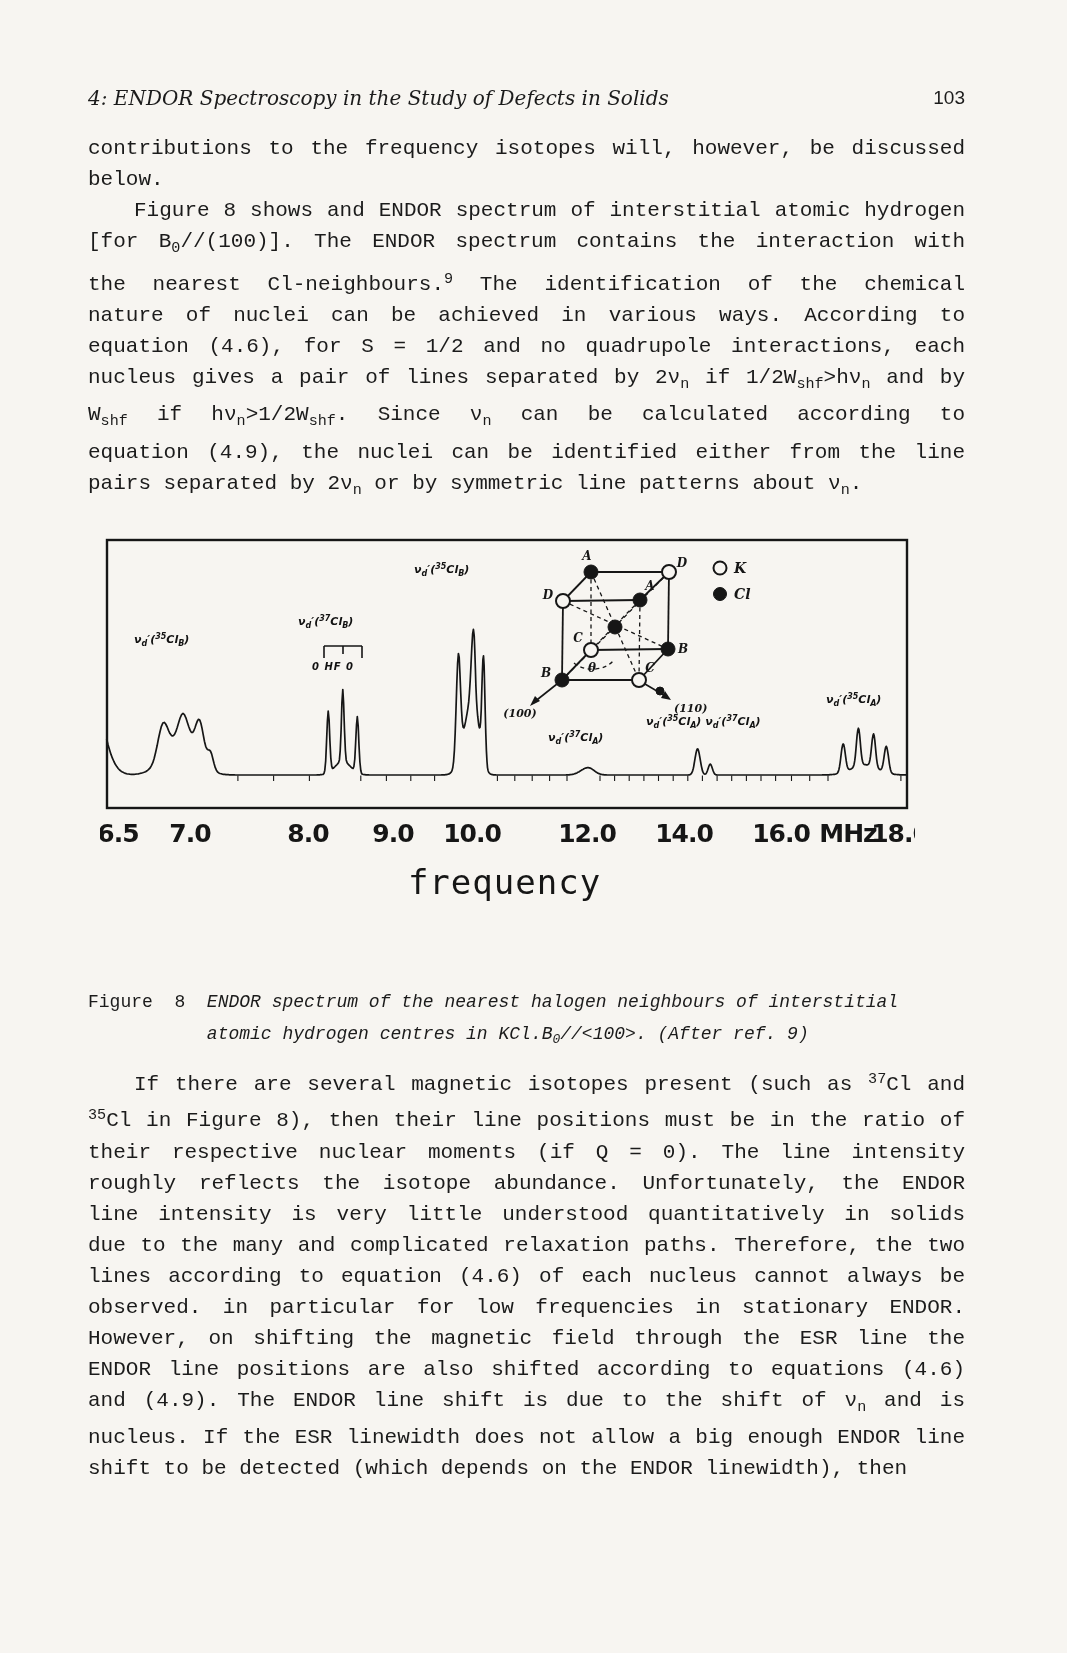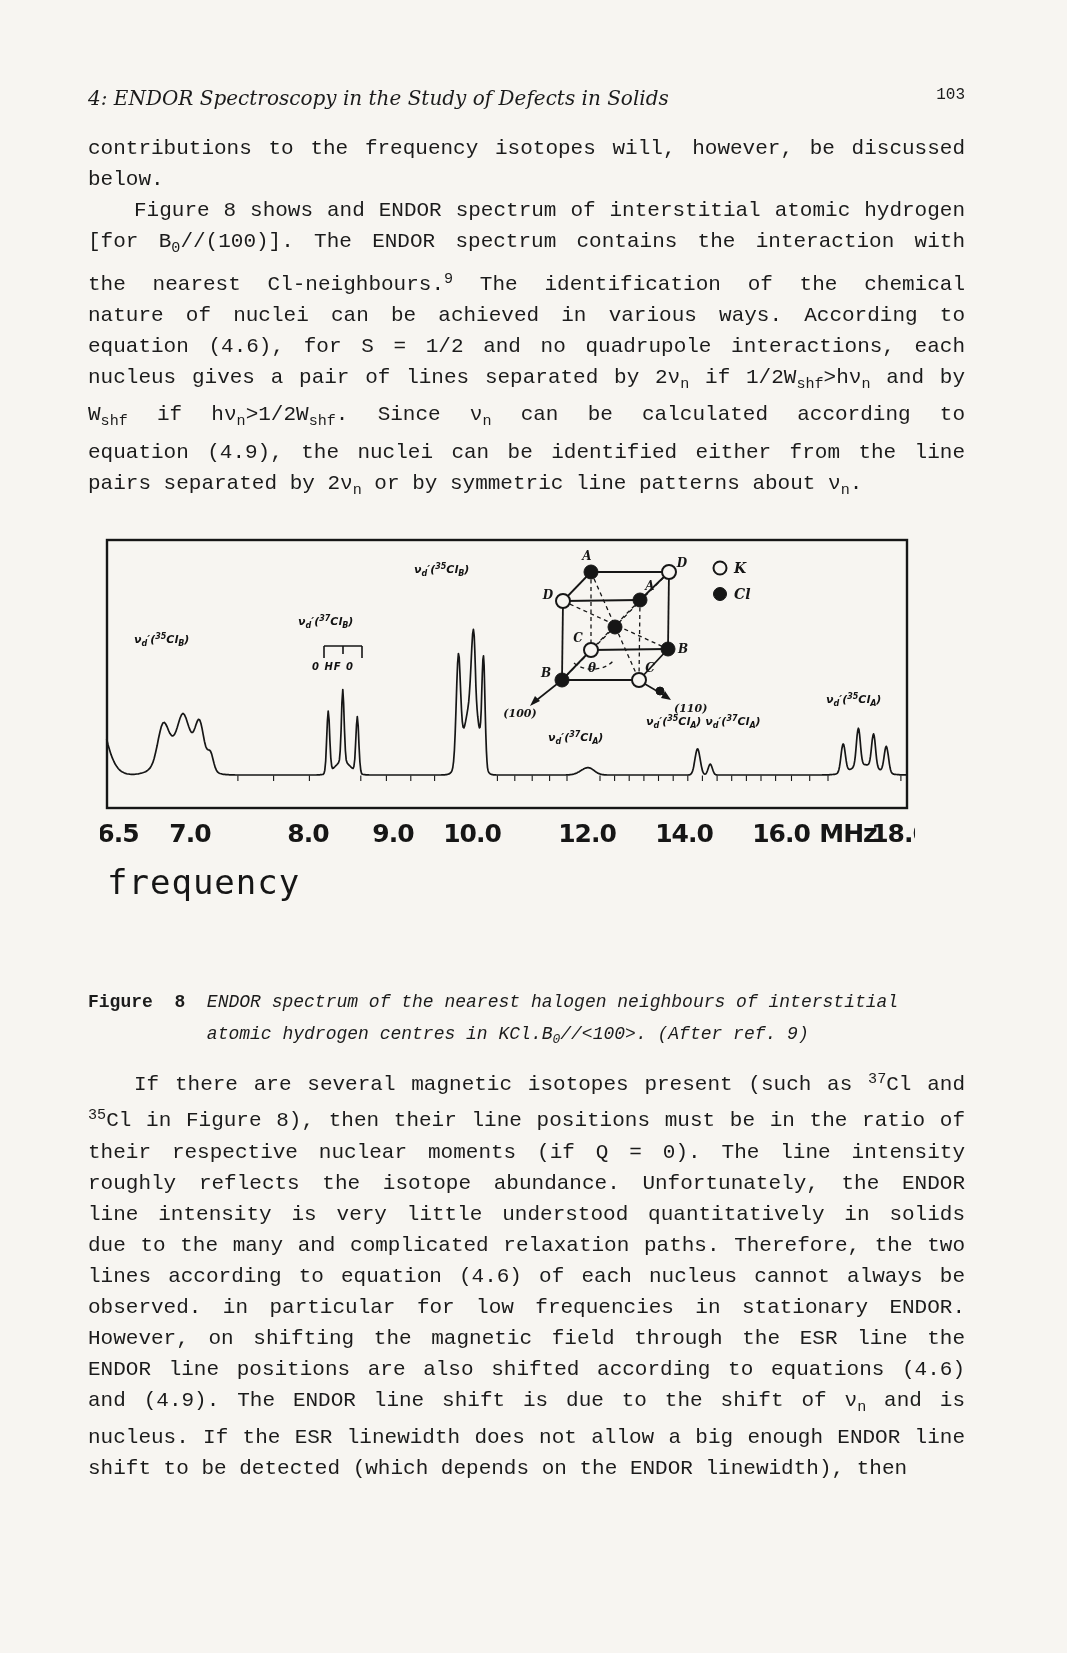--- a/index.html
+++ b/index.html
@@ -1,29 +1,29 @@
 <!DOCTYPE html>
 <html><head>
 <meta charset="utf-8">
 <style>
   html,body{margin:0;padding:0;background:#d8d5d0;}
   .page{position:relative;width:1067px;height:1653px;margin:0 auto;background:#f7f5f1;
         font-family:"Liberation Mono","DejaVu Sans Mono",monospace;color:#1b1b1b;overflow:hidden;}
   
-  .header{position:absolute;left:88px;top:86px;width:877px;display:flex;justify-content:space-between;align-items:flex-start;}
+  .header{position:absolute;left:88px;top:86px;width:877px;display:flex;justify-content:space-between;align-items:center;}
   .header .title{font-family:"DejaVu Serif",serif;font-style:italic;font-size:20px;}
-  .header .pageno{font-family:Liberation Mono, monospace;font-size:16px;}
+  .header .pageno{font-family:Liberation Sans, sans-serif;font-size:19px;}
   
   .para{position:absolute;left:88px;width:877px;font-size:21px;line-height:31px;}
   .para .tline{text-align:justify;text-align-last:justify;}
   .para .tline:last-child{text-align-last:left;}
   .indent-first .tline:first-child{text-indent:46px;}
   .sub{font-size:0.72em;vertical-align:-0.30em;}
   .sup{font-size:0.72em;vertical-align:0.48em;}
-  .b{font-weight:bold;font-style:normal;margin-top:27px;}
+  .b{font-weight:normal;font-style:normal;margin-top:27px;}
   
   .caption{position:absolute;left:88px;top:986px;width:900px;font-size:18px;line-height:32px;font-style:italic;}
   .caption .tline{white-space:pre;text-align:left;}
   
   .figure-wrap{position:absolute;left:100px;top:532px;width:815px;height:335px;}
   .figure-wrap svg{position:absolute;left:0;top:0;}
   .plot-box{fill:none;stroke:#161616;stroke-width:2.4px;}
   .curve{fill:none;stroke:#161616;stroke-width:1.7px;stroke-linejoin:round;stroke-linecap:round;}
   .bticks{stroke:#161616;stroke-width:1.1px;fill:none;}
   .cube-edge{stroke:#161616;stroke-width:1.8px;}
@@ -36,21 +36,21 @@
   .axis-num{font-family:"DejaVu Sans",sans-serif;font-weight:600;font-size:25px;fill:#161616;text-anchor:middle;letter-spacing:-1px;}
   .hfb{stroke:#161616;stroke-width:1.6px;fill:none;}
   .arrow{stroke:#161616;stroke-width:1.6px;fill:none;}
   .ah{fill:#161616;}
   .plabel{position:absolute;font-family:"DejaVu Sans",sans-serif;font-size:11px;font-weight:bold;font-style:italic;
           white-space:nowrap;color:#111;text-align:right;}
   .plabel .sub{font-size:8px;vertical-align:-0.35em;}
   .plabel .sup{font-size:8px;vertical-align:0.5em;}
   .hf-text{position:absolute;font-family:"DejaVu Sans",sans-serif;font-size:10px;font-weight:bold;font-style:italic;
            text-align:left;letter-spacing:1px;color:#111;}
-  .freq-label{position:absolute;left:107px;top:862px;width:795px;
+  .freq-label{position:absolute;left:107px;top:862px;width:795px;text-align:center;
               font-family:"DejaVu Sans Mono",monospace;font-size:34px;letter-spacing:1px;color:#161616;}
 </style>
 </head>
 <body>
 
 <div class="page">
 
   <div class="header">
     <span class="title">4: ENDOR Spectroscopy in the Study of Defects in Solids</span>
     <span class="pageno">103</span>

